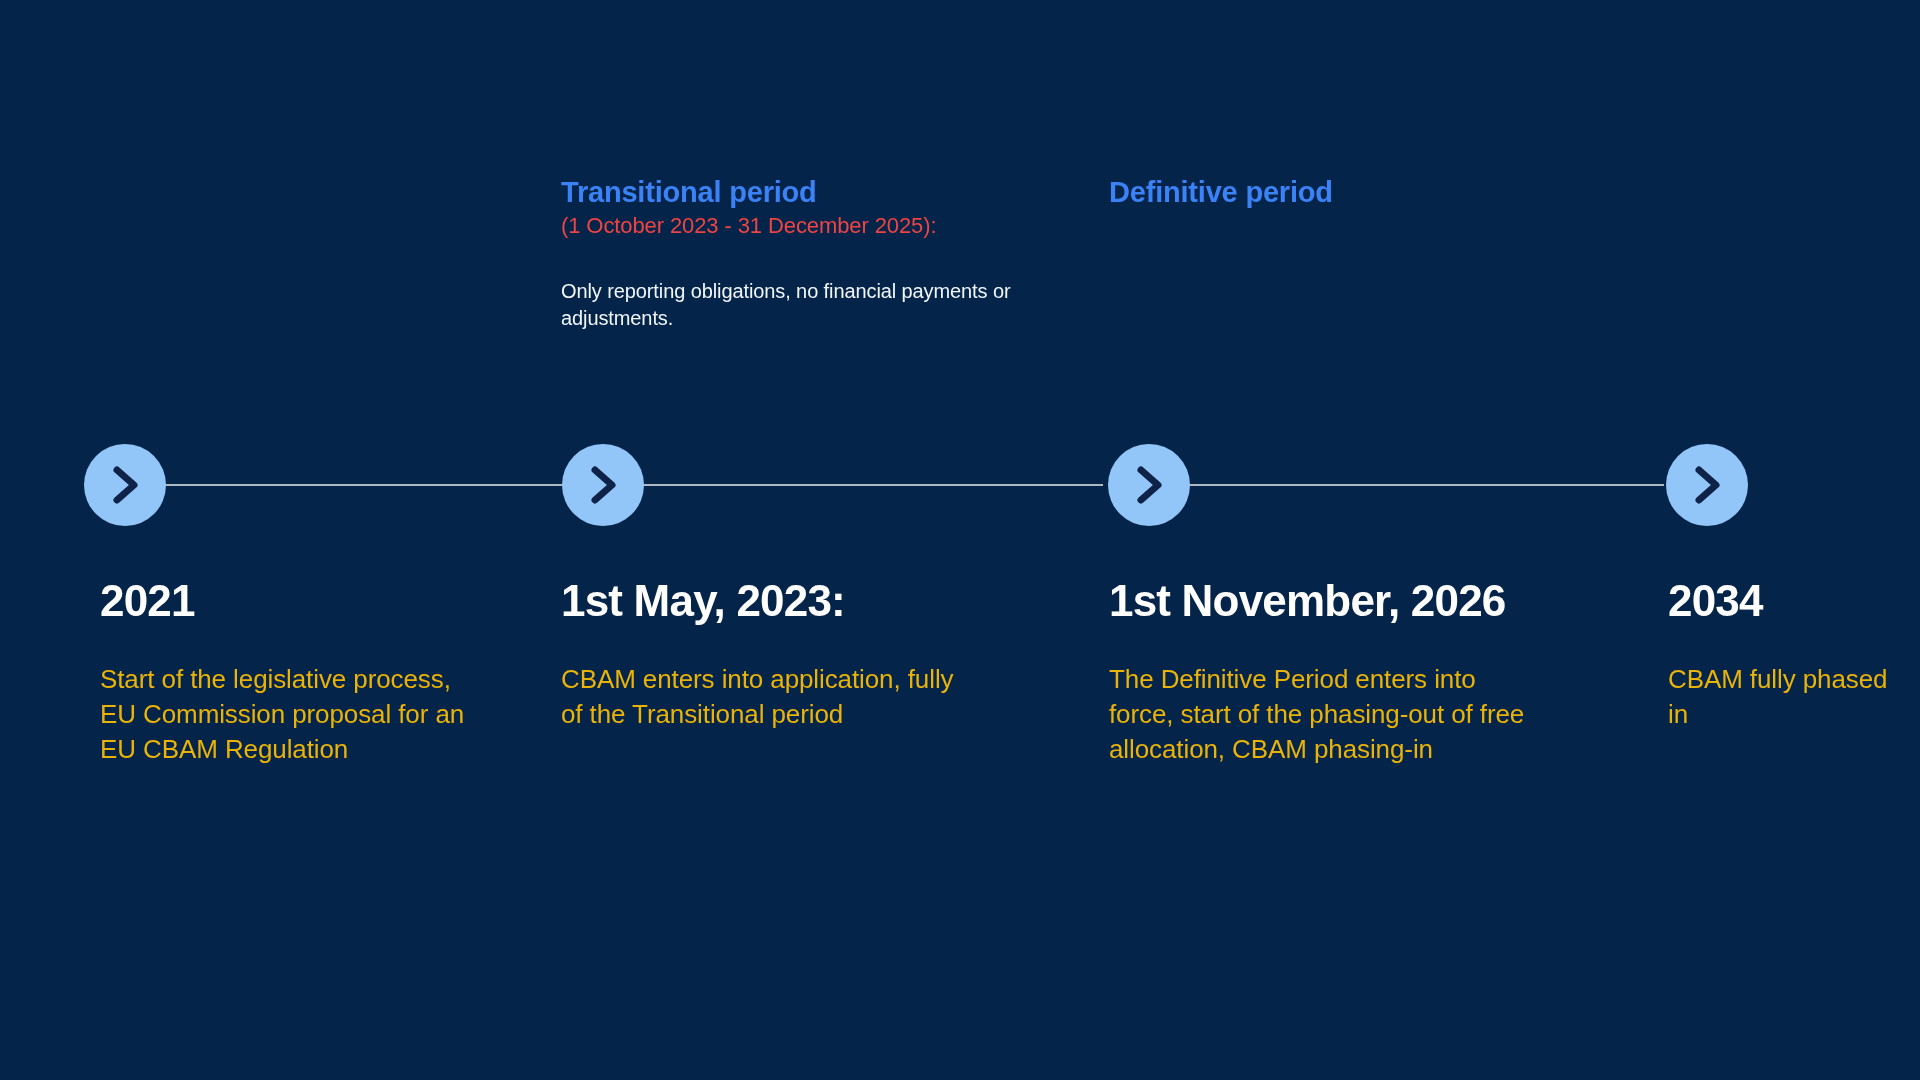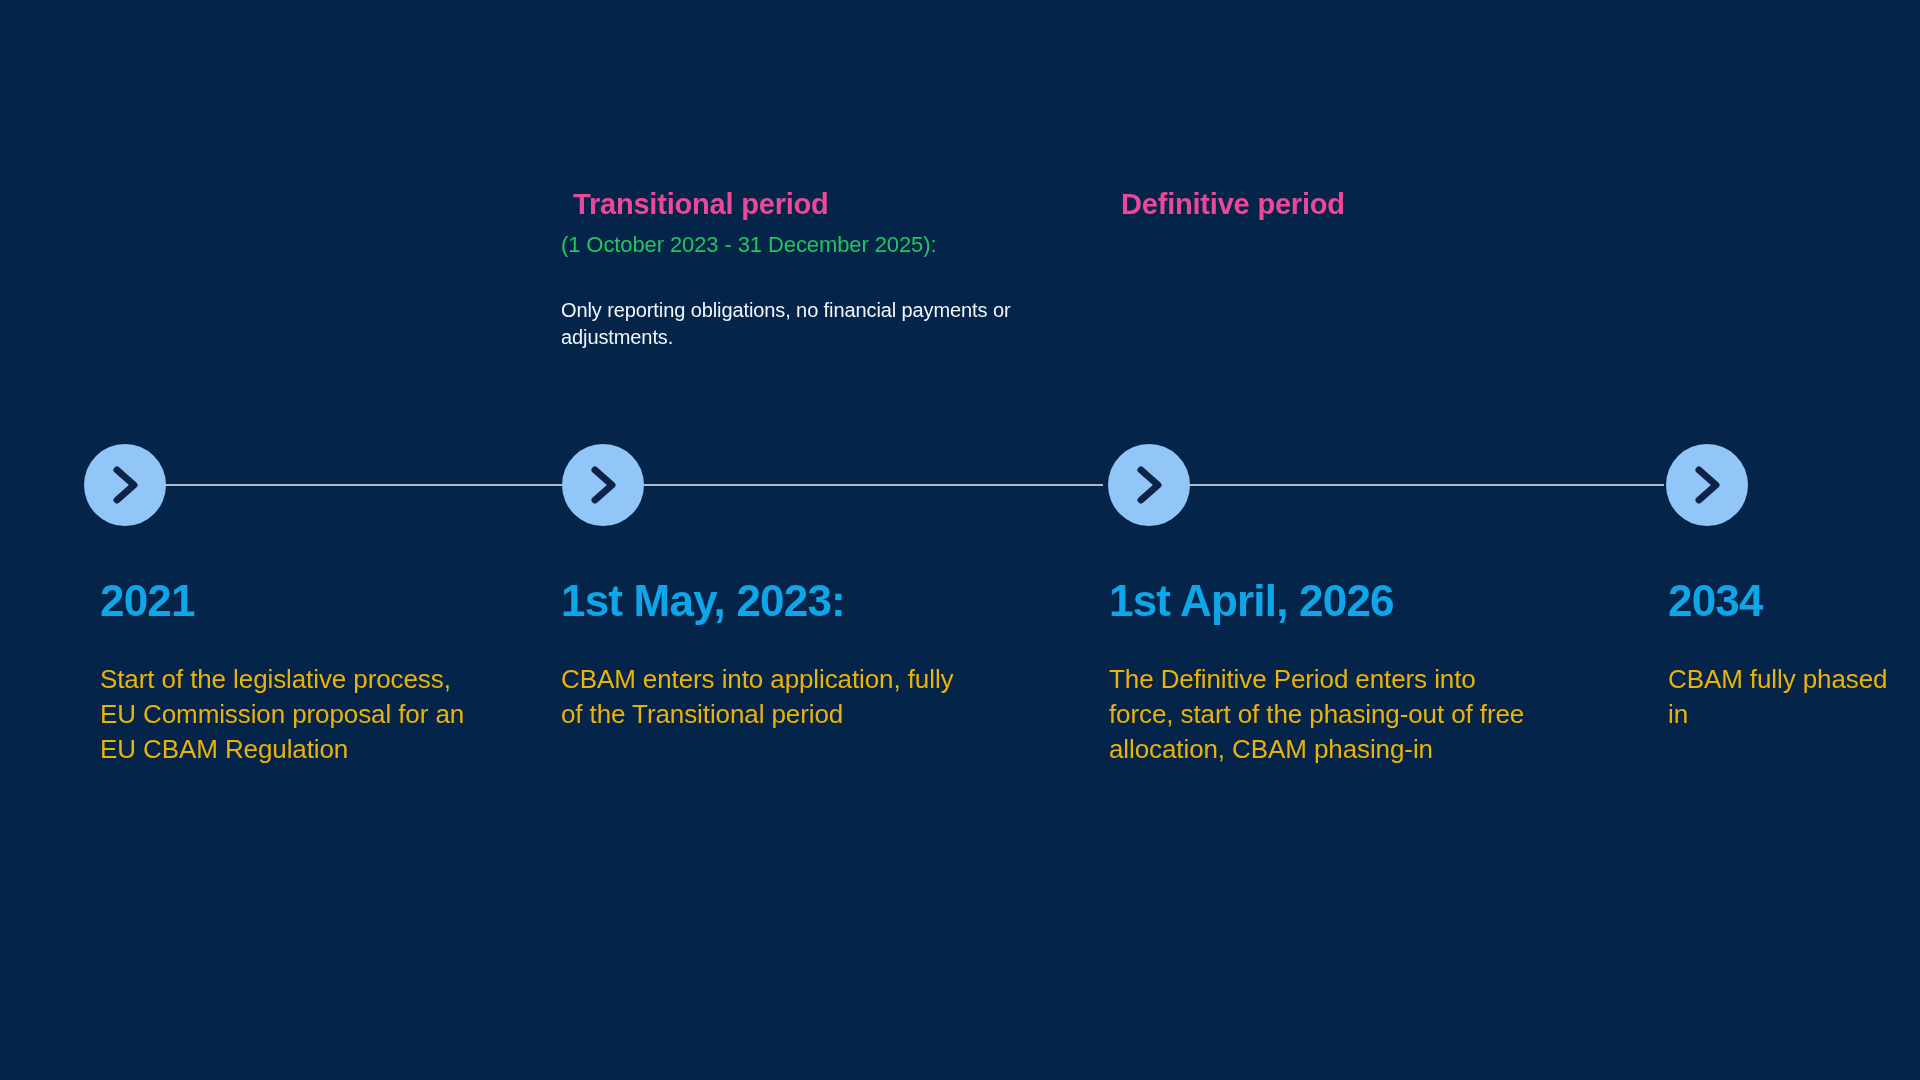--- a/index.html
+++ b/index.html
@@ -25,30 +25,30 @@
   }
 
   
   .callout {
     position: absolute;
     top: 176px;
   }
   .callout-title {
     font-size: 29px;
     font-weight: 700;
-    color: #ec4899;
+    color: #3b82f6;
     letter-spacing: -0.2px;
     line-height: 1.12;
-    margin: 12px;
+    margin: 0;
     white-space: nowrap;
   }
   .callout-subtitle {
     font-size: 22px;
     font-weight: 400;
-    color: #22c55e;
+    color: #ef4444;
     letter-spacing: -0.1px;
     line-height: 1.2;
     margin: 5px 0 0 0;
     white-space: nowrap;
   }
   .callout-body {
     font-size: 20px;
     font-weight: 400;
     color: #F2F6FA;
     line-height: 1.35;
@@ -97,21 +97,21 @@
   #node-4 { left: 1666px; }
 
   
   .milestone {
     position: absolute;
     top: 578px;
   }
   .milestone-year {
     font-size: 44px;
     font-weight: 700;
-    color: #0ea5e9;
+    color: #ffffff;
     letter-spacing: -0.8px;
     line-height: 1.05;
     margin: 0;
     white-space: nowrap;
   }
   .milestone-desc {
     font-size: 26px;
     font-weight: 400;
     color: #eab308;
     line-height: 1.35;
@@ -181,21 +181,21 @@
     <p class="milestone-year">2021</p>
     <p class="milestone-desc">Start of the legislative process, EU Commission proposal for an<br>EU CBAM Regulation</p>
   </div>
 
   <div class="milestone" id="milestone-2">
     <p class="milestone-year">1st May, 2023:</p>
     <p class="milestone-desc">CBAM enters into application, fully of the Transitional period</p>
   </div>
 
   <div class="milestone" id="milestone-3">
-    <p class="milestone-year">1st April, 2026</p>
+    <p class="milestone-year">1st November, 2026</p>
     <p class="milestone-desc">The Definitive Period enters into force, start of the phasing-out of free allocation, CBAM phasing-in</p>
   </div>
 
   <div class="milestone" id="milestone-4">
     <p class="milestone-year">2034</p>
     <p class="milestone-desc">CBAM fully phased in</p>
   </div>
 
 </div>
 

